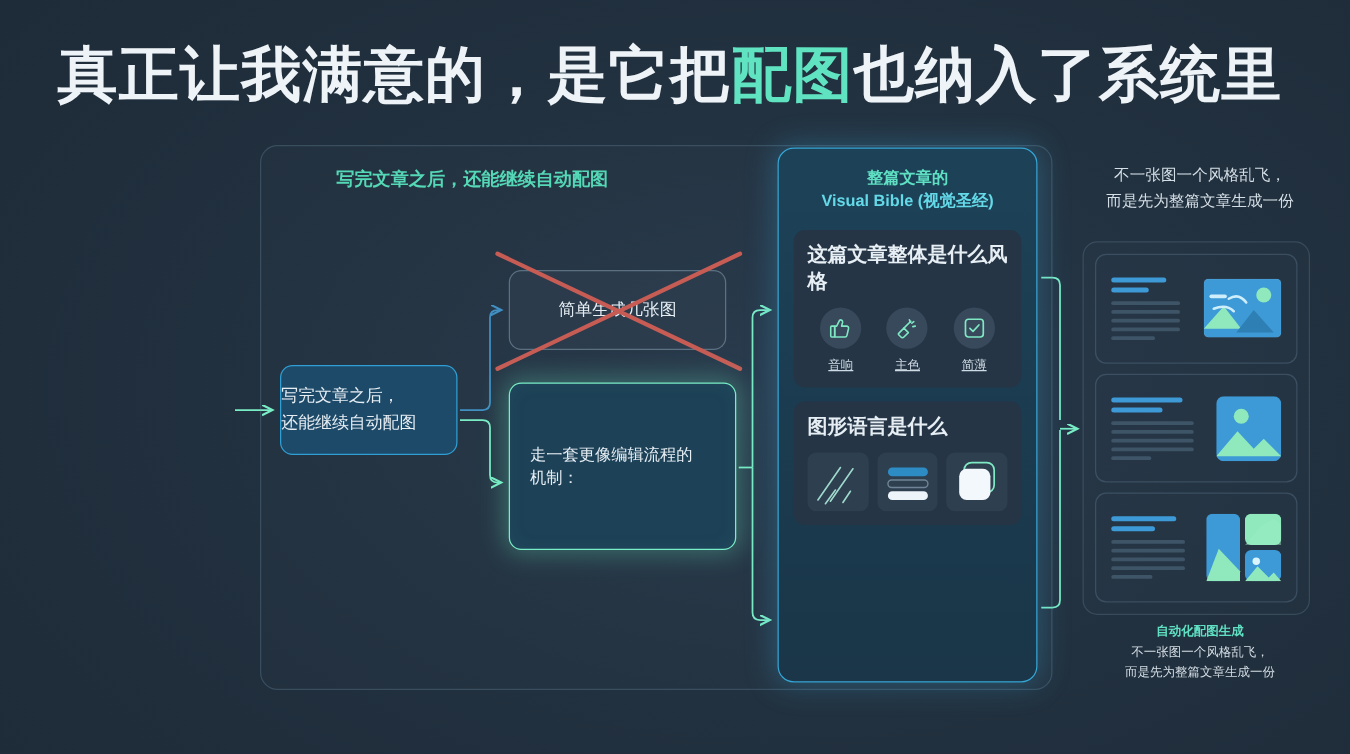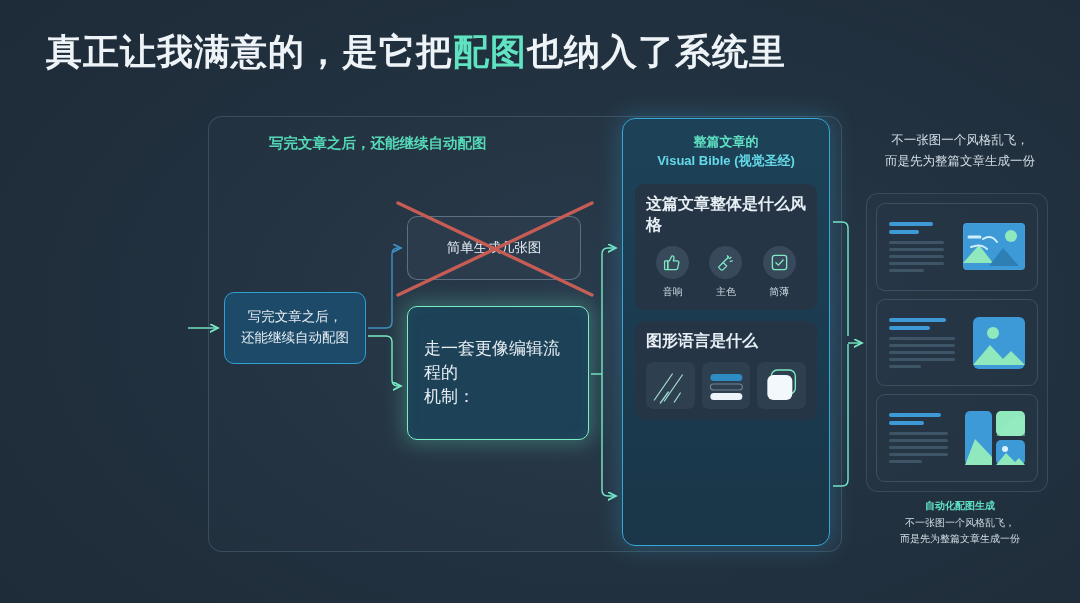--- a/index.html
+++ b/index.html
@@ -24,21 +24,21 @@
     background:
       radial-gradient(ellipse 900px 560px at 58% 52%, #27394b 0%, #22313f 45%, #1d2a38 100%);
     overflow: hidden;
   }
 
   
   .title {
     position: absolute;
     left: 46px;
     top: 28px;
-    font-size: 36px;
+    font-size: 48px;
     font-weight: bold;
     color: #eef3f7;
     letter-spacing: 1px;
     white-space: nowrap;
   }
   .title .hl {
     color: #5fe3c0;
   }
 
   
@@ -87,21 +87,21 @@
     box-shadow: 0 0 18px 3px rgba(105,230,190,0.30), inset 0 0 14px rgba(105,230,190,0.05);
   }
 
   .node-second {
     left: 224px;
     top: 292px;
     width: 142px;
     height: 72px;
     border: 1.6px solid #2f9fd4;
     background: #1d4a68;
-    align-items: center;
+    align-items: flex-start;
     text-align: center;
   }
 
   .node-bad {
     left: 407px;
     top: 216px;
     width: 174px;
     height: 64px;
     border: 1.2px solid rgba(150,178,195,0.45);
     background: rgba(48,64,80,0.55);
@@ -123,21 +123,21 @@
     top: 306px;
     width: 182px;
     height: 134px;
     border: 1.6px solid #79edc6;
     background: #1d4157;
     padding: 14px 16px;
     justify-content: center;
     gap: 9px;
     box-shadow: 0 0 20px 4px rgba(105,230,190,0.30), inset 0 0 16px rgba(105,230,190,0.05);
   }
-  .node-good .ln { font-size: 17px; line-height: 1.4; }
+  .node-good .ln { font-size: 13px; line-height: 1.4; }
 
   
   .vb-panel {
     position: absolute;
     left: 622px;
     top: 118px;
     width: 208px;
     height: 428px;
     border: 1.6px solid #35a8d8;
     border-radius: 13px;
@@ -170,21 +170,21 @@
   }
 
   
   .icon-row { display: flex; justify-content: space-around; }
   .icon-cell { display: flex; flex-direction: column; align-items: center; gap: 6px; }
   .icon-circle {
     width: 33px; height: 33px; border-radius: 50%;
     background: #38495c;
     display: flex; align-items: center; justify-content: center;
   }
-  .icon-label { font-size: 10px; color: #cfdbe4; }
+  .icon-label { font-size: 10px; color: #cfdbe4; text-decoration: underline; }
 
   
   .bar {
     height: 18px; border-radius: 9px; overflow: hidden;
     display: flex; margin-bottom: 8px;
   }
   .bar span { display: block; height: 100%; }
 
   
   .tile-row { display: flex; gap: 7px; }

